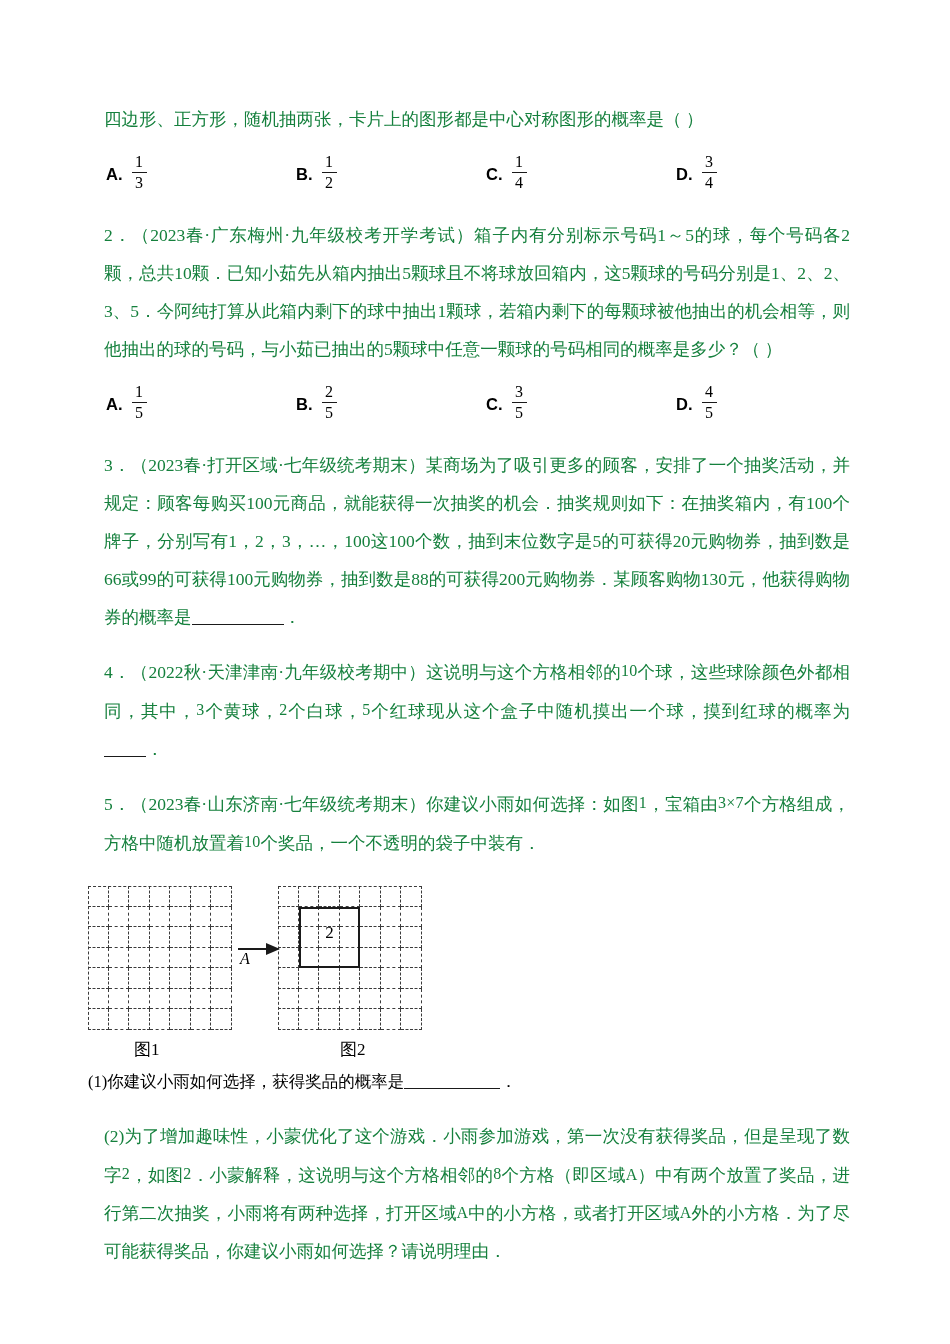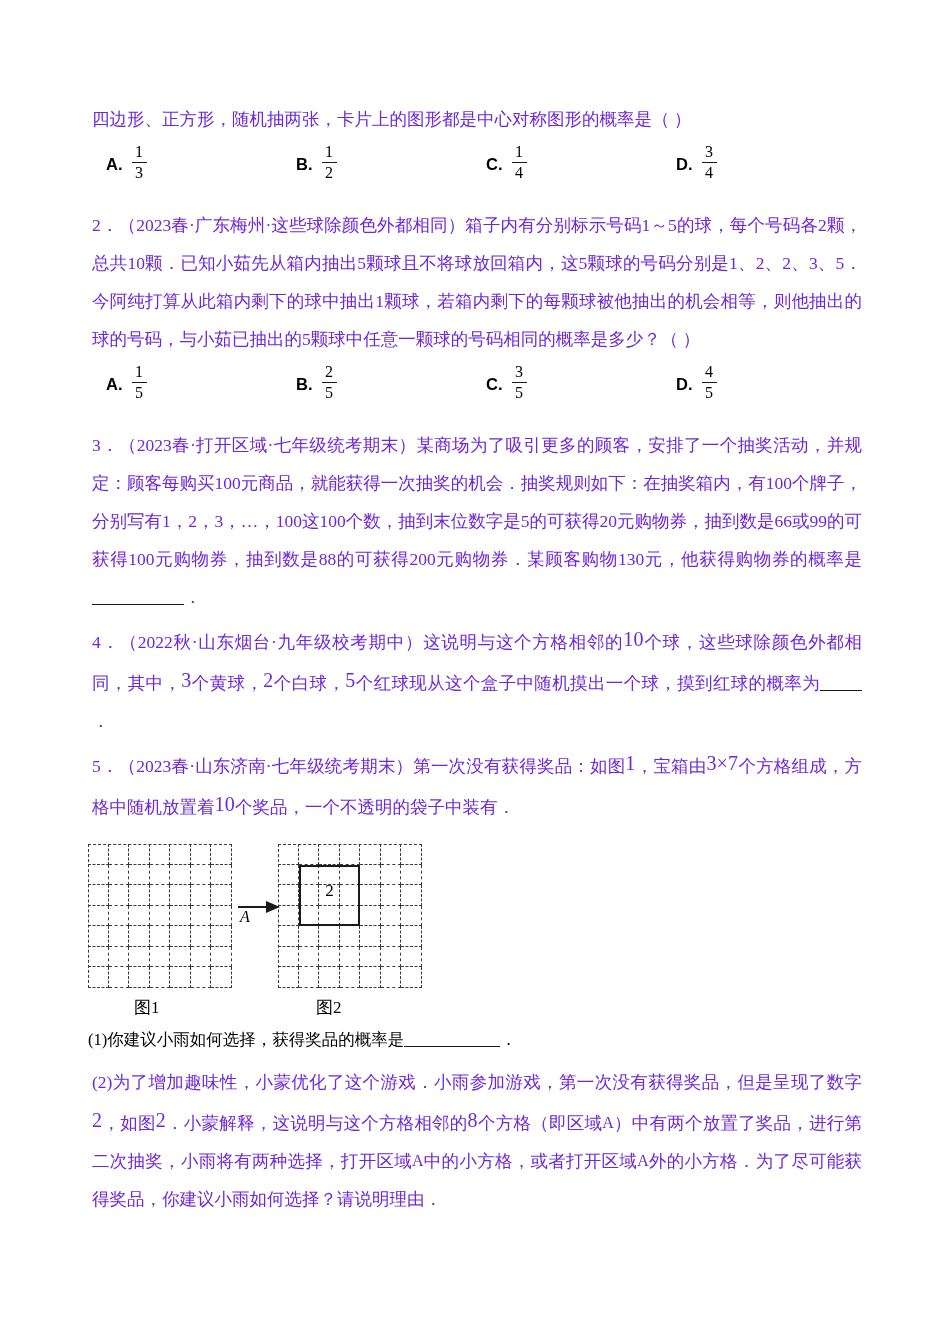--- a/index.html
+++ b/index.html
@@ -27,32 +27,32 @@
     top: 100px;
     width: 778px;
   }
 
   
   .para {
     font-size: 17.5px;
     line-height: 38px;
     text-align: justify;
     text-justify: inter-ideograph;
-    margin: 4px;
-    color: #6d28d9;
+    margin: 16px;
+    color: #15803d;
   }
   .para.q { margin-top: 0; }
   .blk { margin-top: 10px; }
 
   .sub { font-size: 16.5px; line-height: 38px; margin: 0; }
 
   
   .m {
     font-family: "Liberation Serif", "DejaVu Serif", serif;
-    font-size: 20px;
+    font-size: 16px;
     vertical-align: 2px;
     letter-spacing: 0.2px;
   }
   .mt { font-family: "Liberation Serif", serif; font-size: 16px; vertical-align: 1px; }
 
   
   .blank {
     display: inline-block;
     border-bottom: 1.6px solid #1a1a1a;
     height: 0.95em;
@@ -177,21 +177,21 @@
     font-size: 16px;
   }
 
   .fig-caption {
     position: absolute;
     top: 160px;
     font-size: 17px;
     font-family: "Liberation Serif", serif;
   }
   #cap1 { left: 46px; }
-  #cap2 { left: 228px; }
+  #cap2 { left: 252px; }
 </style>
 </head>
 <body>
 
 <div class="page">
   <div class="content">
 
     <p class="para q">四边形、正方形，随机抽两张，卡片上的图形都是中心对称图形的概率是（    ）</p>
 
     <div class="options">
@@ -222,21 +222,21 @@
       <div class="opt" style="left:588px;">
         <span class="lab">D.</span>
         <span class="frac">
           <span class="num">3</span>
           <span class="bar"></span>
           <span class="den">4</span>
         </span>
       </div>
     </div>
 
-    <p class="para blk"><span>2．</span><span>（2023春·广东梅州·这些球除颜色外都相同）</span><span>箱子内有分别标示号码1～5的球，每个号码各2颗，总共10颗．已知小茹先从箱内抽出5颗球且不将球放回箱内，这5颗球的号码分别是1、2、2、3、5．今阿纯打算从此箱内剩下的球中抽出1颗球，若箱内剩下的每颗球被他抽出的机会相等，则他抽出的球的号码，与小茹已抽出的5颗球中任意一颗球的号码相同的概率是多少？（    ）</span></p>
+    <p class="para blk"><span>2．</span><span>（2023春·广东梅州·九年级校考开学考试）</span><span>箱子内有分别标示号码1～5的球，每个号码各2颗，总共10颗．已知小茹先从箱内抽出5颗球且不将球放回箱内，这5颗球的号码分别是1、2、2、3、5．今阿纯打算从此箱内剩下的球中抽出1颗球，若箱内剩下的每颗球被他抽出的机会相等，则他抽出的球的号码，与小茹已抽出的5颗球中任意一颗球的号码相同的概率是多少？（    ）</span></p>
 
     <div class="options">
       <div class="opt" style="left:18px;">
         <span class="lab">A.</span>
         <span class="frac">
           <span class="num">1</span>
           <span class="bar"></span>
           <span class="den">5</span>
         </span>
       </div>
@@ -261,23 +261,23 @@
         <span class="frac">
           <span class="num">4</span>
           <span class="bar"></span>
           <span class="den">5</span>
         </span>
       </div>
     </div>
 
     <p class="para blk"><span>3．</span><span>（2023春·打开区域·七年级统考期末）</span><span>某商场为了吸引更多的顾客，安排了一个抽奖活动，并规定：顾客每购买100元商品，就能获得一次抽奖的机会．抽奖规则如下：在抽奖箱内，有100个牌子，分别写有1，2，3，…，100这100个数，抽到末位数字是5的可获得20元购物券，抽到数是66或99的可获得100元购物券，抽到数是88的可获得200元购物券．某顾客购物130元，他获得购物券的概率是</span><span class="blank w1"></span><span>．</span></p>
 
-    <p class="para"><span>4．</span><span>（2022秋·山东烟台·九年级校考期中）</span><span>这说明与这个方格相邻的</span><span class="m">10</span><span>个球，这些球除颜色外都相同，其中，</span><span class="m">3</span><span>个黄球，</span><span class="m">2</span><span>个白球，</span><span class="m">5</span><span>个红球现从这个盒子中随机摸出一个球，摸到红球的概率为</span><span class="blank w2"></span><span>．</span></p>
-
-    <p class="para"><span>5．</span><span>（2023春·山东济南·七年级统考期末）</span><span>第一次没有获得奖品：如图</span><span class="m">1</span><span>，宝箱由</span><span class="m">3×7</span><span>个方格组成，方格中随机放置着</span><span class="m">10</span><span>个奖品，一个不透明的袋子中装有．</span></p>
+    <p class="para"><span>4．</span><span>（2022秋·天津津南·九年级校考期中）</span><span>这说明与这个方格相邻的</span><span class="m">10</span><span>个球，这些球除颜色外都相同，其中，</span><span class="m">3</span><span>个黄球，</span><span class="m">2</span><span>个白球，</span><span class="m">5</span><span>个红球现从这个盒子中随机摸出一个球，摸到红球的概率为</span><span class="blank w2"></span><span>．</span></p>
+
+    <p class="para"><span>5．</span><span>（2023春·山东济南·七年级统考期末）</span><span>你建议小雨如何选择：如图</span><span class="m">1</span><span>，宝箱由</span><span class="m">3×7</span><span>个方格组成，方格中随机放置着</span><span class="m">10</span><span>个奖品，一个不透明的袋子中装有．</span></p>
 
     <div class="figure-wrap">
 
       <div class="grid" id="grid1">
         <div class="edge-t"></div>
         <div class="edge-l"></div>
       <div class="cell" style="left: 0px; top: 0px; width: 20.5714px; height: 20.5714px;"></div>
           <div class="cell" style="left: 20.5714px; top: 0px; width: 20.5714px; height: 20.5714px;"></div>
           <div class="cell" style="left: 41.1429px; top: 0px; width: 20.5714px; height: 20.5714px;"></div>
           <div class="cell" style="left: 61.7143px; top: 0px; width: 20.5714px; height: 20.5714px;"></div>

